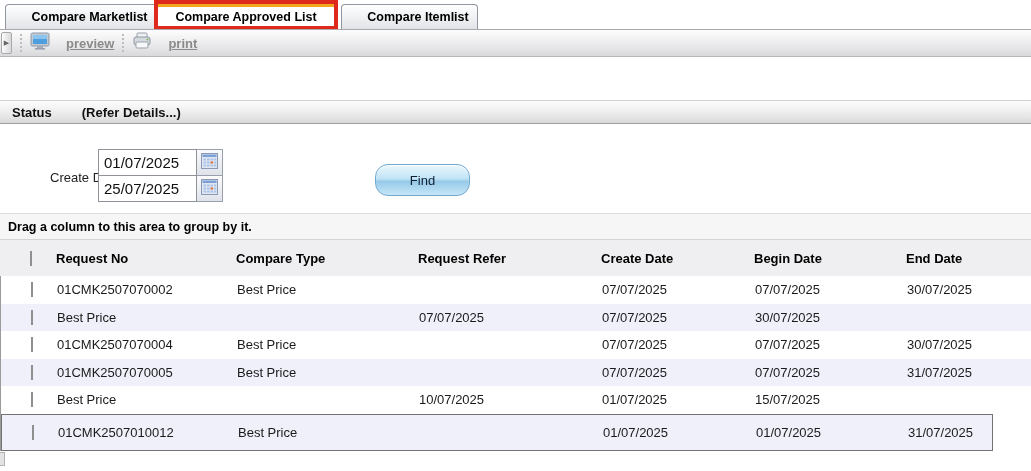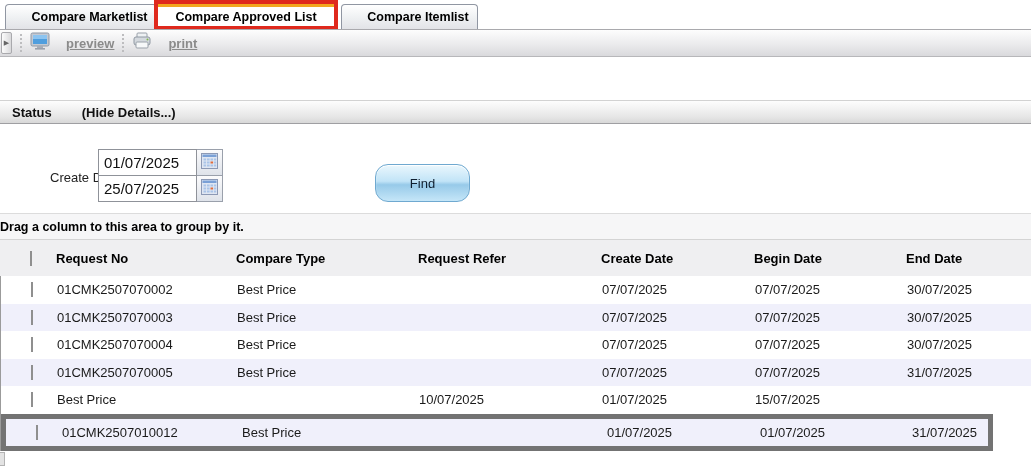--- a/index.html
+++ b/index.html
@@ -44,40 +44,40 @@
   
   .create-date-label { position: absolute; left: 50px; top: 170px; font-size: 13px; color: #222; }
   .date-stack { position: absolute; left: 98px; top: 149px; }
   .date-row { display: flex; align-items: stretch; height: 27px; }
   .date-row + .date-row { margin-top: -1px; }
   .date-input { width: 99px; border: 1px solid #8f9299; background: #fff; font-family: "Liberation Sans", sans-serif;
                 font-size: 15px; color: #111; padding: 0 5px; outline: none; }
   .cal-btn { width: 26px; border: 1px solid #9aa0ab; border-left: none;
              background: linear-gradient(#fbfbfc, #dfe3ea); display: flex; align-items: center;
              justify-content: center; cursor: pointer; }
-  .find-btn { position: absolute; left: 375px; top: 164px; width: 95px; height: 38px; border-radius: 13px;
+  .find-btn { position: absolute; left: 375px; top: 164px; width: 95px; height: 32px; border-radius: 13px;
               border: 1px solid #6fa9d0; cursor: pointer;
               background: linear-gradient(#eaf7fd, #c2e4f7 45%, #97cae9 55%, #c5e6f8);
               box-shadow: inset 0 1px 1px #ffffff; display: flex; align-items: center; justify-content: center;
               font-size: 13px; color: #102030; font-family: "Liberation Sans", sans-serif; }
 
   
   .group-band { position: absolute; left: 0; top: 213px; width: 100%; height: 27px; background: #f6f6f7;
                 border-top: 1px solid #dcdcdc; border-bottom: 1px solid #d4d4d4;
-                display: flex; align-items: center; 
+                display: flex; align-items: center; padding-left: 8px;
                 font-size: 12.5px; font-weight: bold; color: #000; }
 
   
   .grid-cols { display: grid; grid-template-columns: 48px 180px 182px 183px 153px 152px 1fr; align-items: center; }
   .grid-header { position: absolute; left: 0; top: 240px; width: 100%; height: 36px; background: #efeff1;
                  font-size: 13px; font-weight: bold; color: #000; }
   .grid-body { position: absolute; left: 0; top: 276px; width: 100%; border-left: 1px solid #9b9b9b; }
   .grid-row { height: 27.5px; font-size: 13px; color: #1a1a1a; cursor: pointer; background: #fff; }
   .grid-row:nth-child(even) { background: #f0f0fb; }
-  .grid-row.annotated { border: 5px solid #737373; width: 992px; height: 37.5px; }
+  .grid-row.annotated { border: 1px solid #737373; width: 992px; height: 37.5px; }
   .cb { width: 15px; height: 15px; margin-left: 22px; border: 1px solid #8f8f8f; border-radius: 3px;
         background: #fff; cursor: pointer; }
   .cell { overflow: hidden; white-space: nowrap; margin-left: 8px; }
 
   .left-frag { position: absolute; left: 0; top: 452px; width: 5px; height: 14px;
                background: #e3e3e3; border: 1px solid #b3b3b3; border-left: none; }
 </style>
 </head>
 <body>
 
@@ -115,21 +115,21 @@
           <rect x="4" y="10" width="12" height="6" rx="1" fill="#f6f8f9" stroke="#9aa1aa"></rect>
           <circle cx="15.5" cy="7.5" r="1" fill="#7fb54d"></circle>
         </svg>
       </span>
       <span class="lbl">print</span>
     </div>
   </div>
 
   <div class="status-bar">
     <span class="status-title">Status</span>
-    <span class="status-toggle">(Hide Details...)</span>
+    <span class="status-toggle">(Refer Details...)</span>
   </div>
 
   <div class="create-date-label">Create Date :</div>
   <div class="date-stack">
     <div class="date-row">
       <input class="date-input" type="text" value="01/07/2025" style="">
       <div class="cal-btn">
         <span>
           <svg width="17" height="16" viewBox="0 0 17 16">
             <rect x="0.5" y="0.5" width="16" height="15" fill="#dfe6f2" stroke="#8c99b5"></rect>
@@ -199,21 +199,20 @@
     <div class="cell"><span class="cb"></span></div>
     <div class="cell">01CMK2507070002</div>
     <div class="cell">Best Price</div>
     <div class="cell"></div>
     <div class="cell">07/07/2025</div>
     <div class="cell">07/07/2025</div>
     <div class="cell">30/07/2025</div>
   </div>
       <div class="grid-row grid-cols">
     <div class="cell"><span class="cb"></span></div>
-    <div class="cell">01CMK2507070003</div>
     <div class="cell">Best Price</div>
     <div class="cell"></div>
     <div class="cell">07/07/2025</div>
     <div class="cell">07/07/2025</div>
     <div class="cell">30/07/2025</div>
   </div>
       <div class="grid-row grid-cols">
     <div class="cell"><span class="cb"></span></div>
     <div class="cell">01CMK2507070004</div>
     <div class="cell">Best Price</div>

